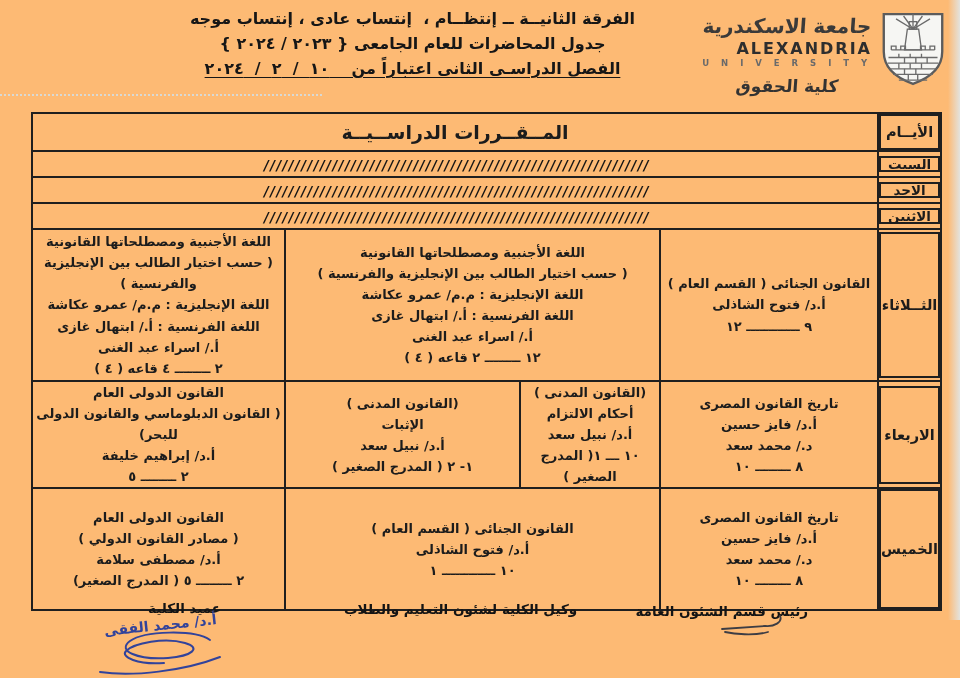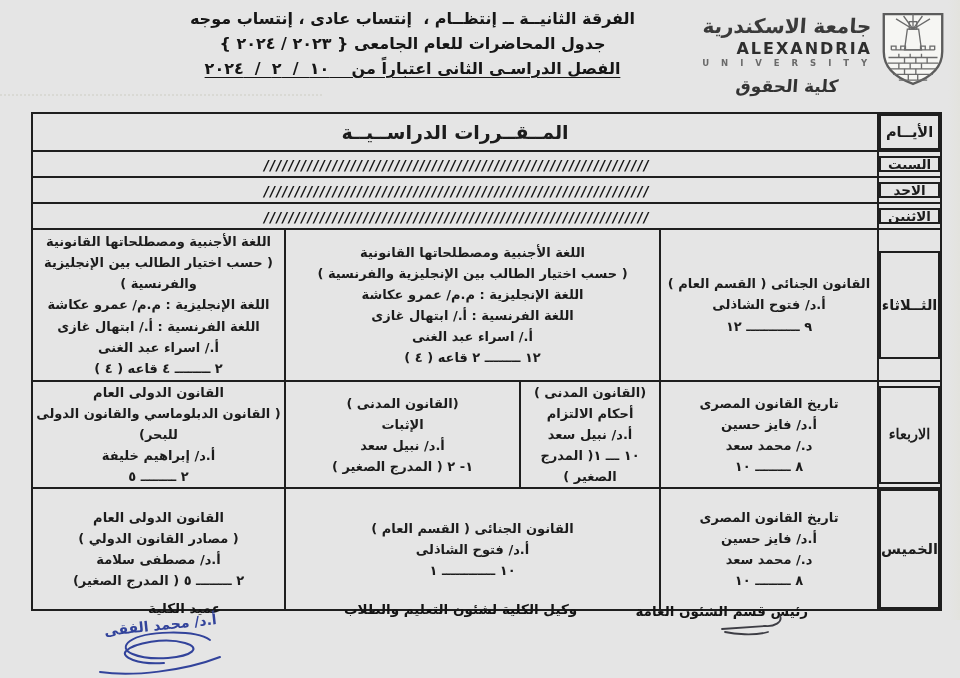--- a/index.html
+++ b/index.html
@@ -1,20 +1,20 @@
 <!DOCTYPE html>
 <html lang="ar"><head>
 <meta charset="utf-8">
 <style>
   html,body{margin:0;padding:0;}
   body{
     width:960px;height:678px;background:#ffffff;position:relative;overflow:hidden;
     font-family:"DejaVu Sans",sans-serif;color:#1c1c1c;
   }
-  .page{position:absolute;inset:0;background:#e5e5e5;padding-left:24px;}
+  .page{position:absolute;inset:0;background:#fdba74;padding-left:24px;}
   
   .scan-dots{position:absolute;left:0;top:94px;width:322px;border-top:2px dotted #d9d9d4;}
   .scan-edge{position:absolute;right:0;top:0;width:12px;height:620px;
     background:linear-gradient(to left,#e3e3de,rgba(255,255,255,0));}
   
   .title-block{
     position:absolute;left:140px;top:6px;width:545px;text-align:center;
     font-weight:bold;font-size:16px;line-height:25px;color:#161616;
   }
   .h-line{white-space:pre;}
@@ -34,21 +34,21 @@
   table.schedule td{border:2px solid #1f1f1f;text-align:center;vertical-align:middle;padding:0;}
   tr.r-head{height:36px;} tr.r-empty{height:26px;}
   tr.r-tue{height:152px;} tr.r-wed{height:104px;} tr.r-thu{height:107px;}
   td.day{padding:1px;}
   .daybox{
     display:flex;align-items:center;justify-content:center;
     border:2px solid #1f1f1f;box-sizing:border-box;
     font-weight:bold;font-size:14.5px;white-space:nowrap;
   }
   tr.r-head .daybox{height:36px;} tr.r-empty .daybox{height:16px;font-size:13.5px;}
-  tr.r-tue .daybox{height:108px;} tr.r-wed .daybox{height:98px;font-family:Liberation Serif, serif;} tr.r-thu .daybox{height:120px;}
+  tr.r-tue .daybox{height:146px;} tr.r-wed .daybox{height:98px;} tr.r-thu .daybox{height:120px;}
   td.chead{font-size:19px;font-weight:bold;}
   .slashes{
     font-family:"DejaVu Sans Mono",monospace;font-weight:bold;font-size:14px;
     letter-spacing:-2.2px;color:#141414;
   }
   td.cell{
     font-size:13px;font-weight:bold;line-height:1.62;white-space:pre-line;
     padding:2px 4px;
   }
   

